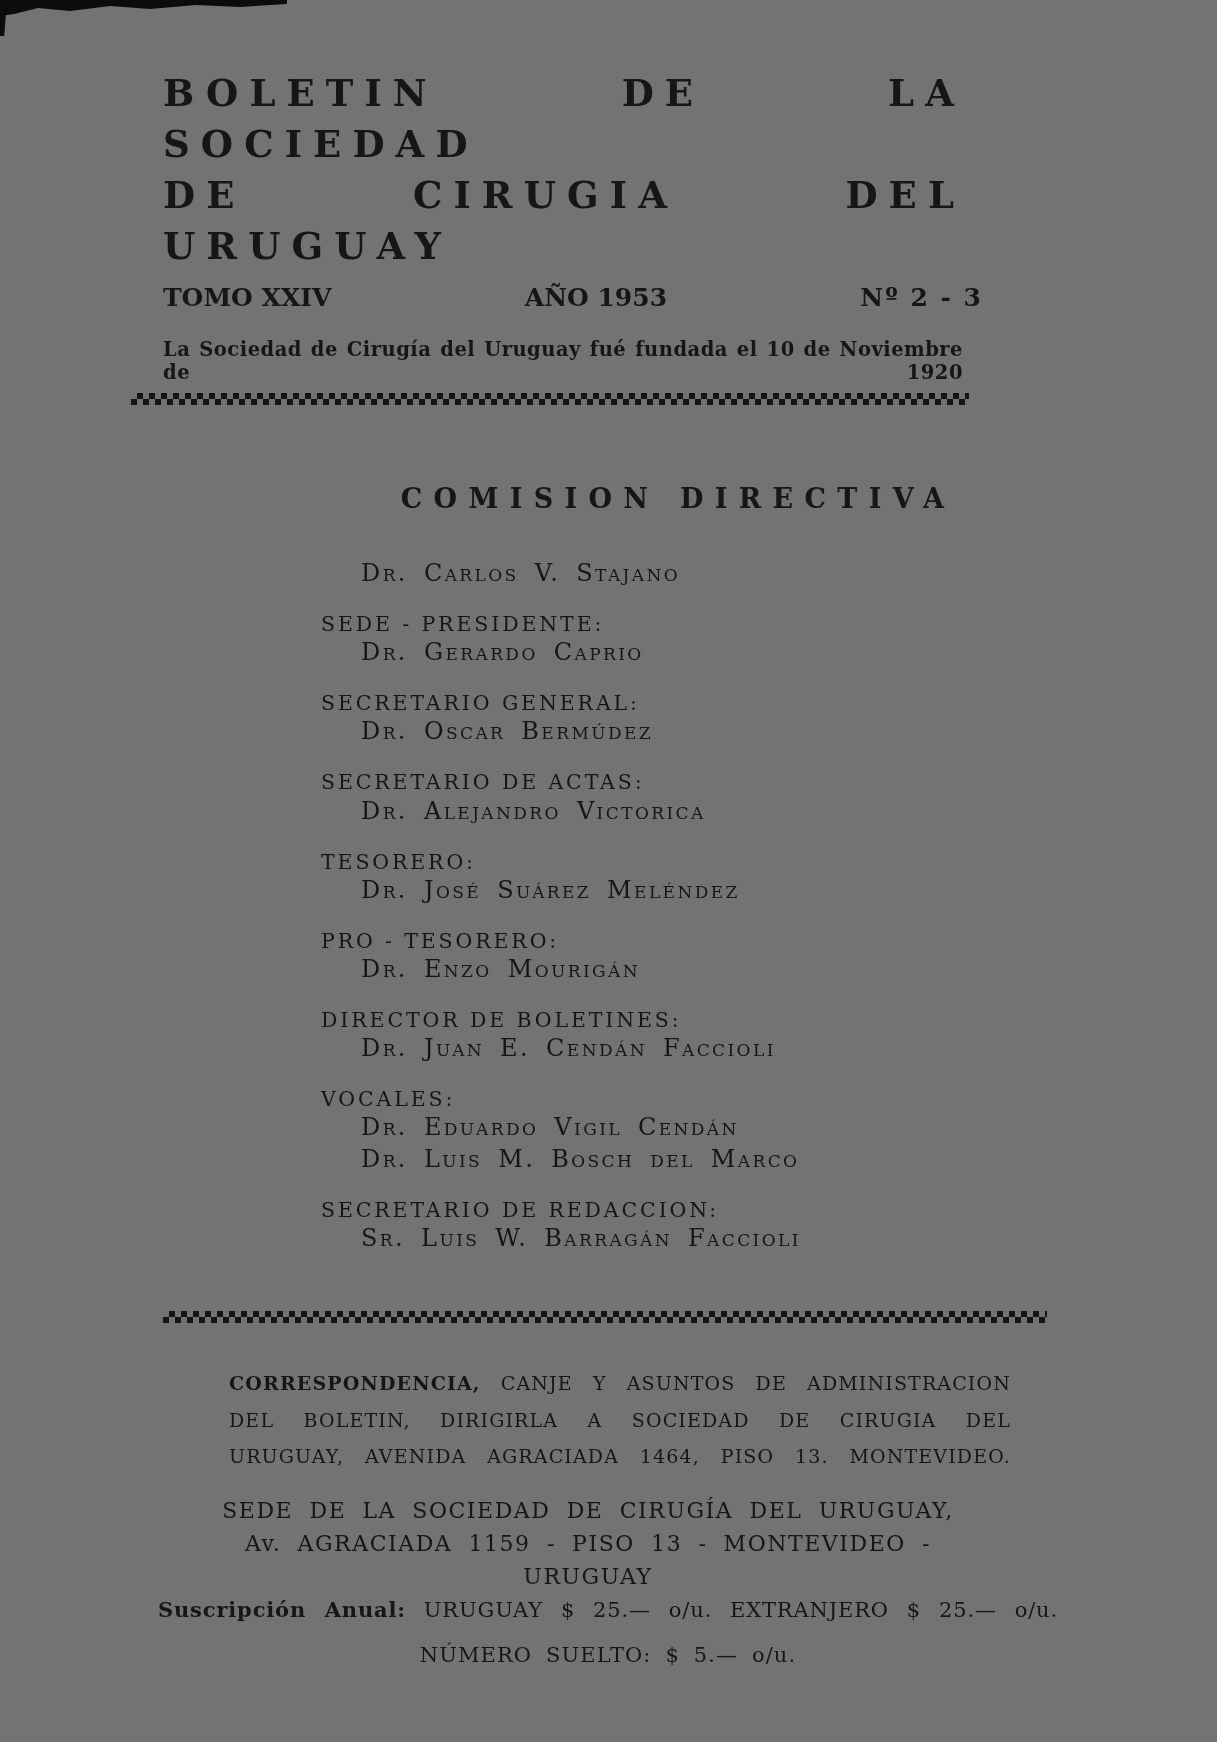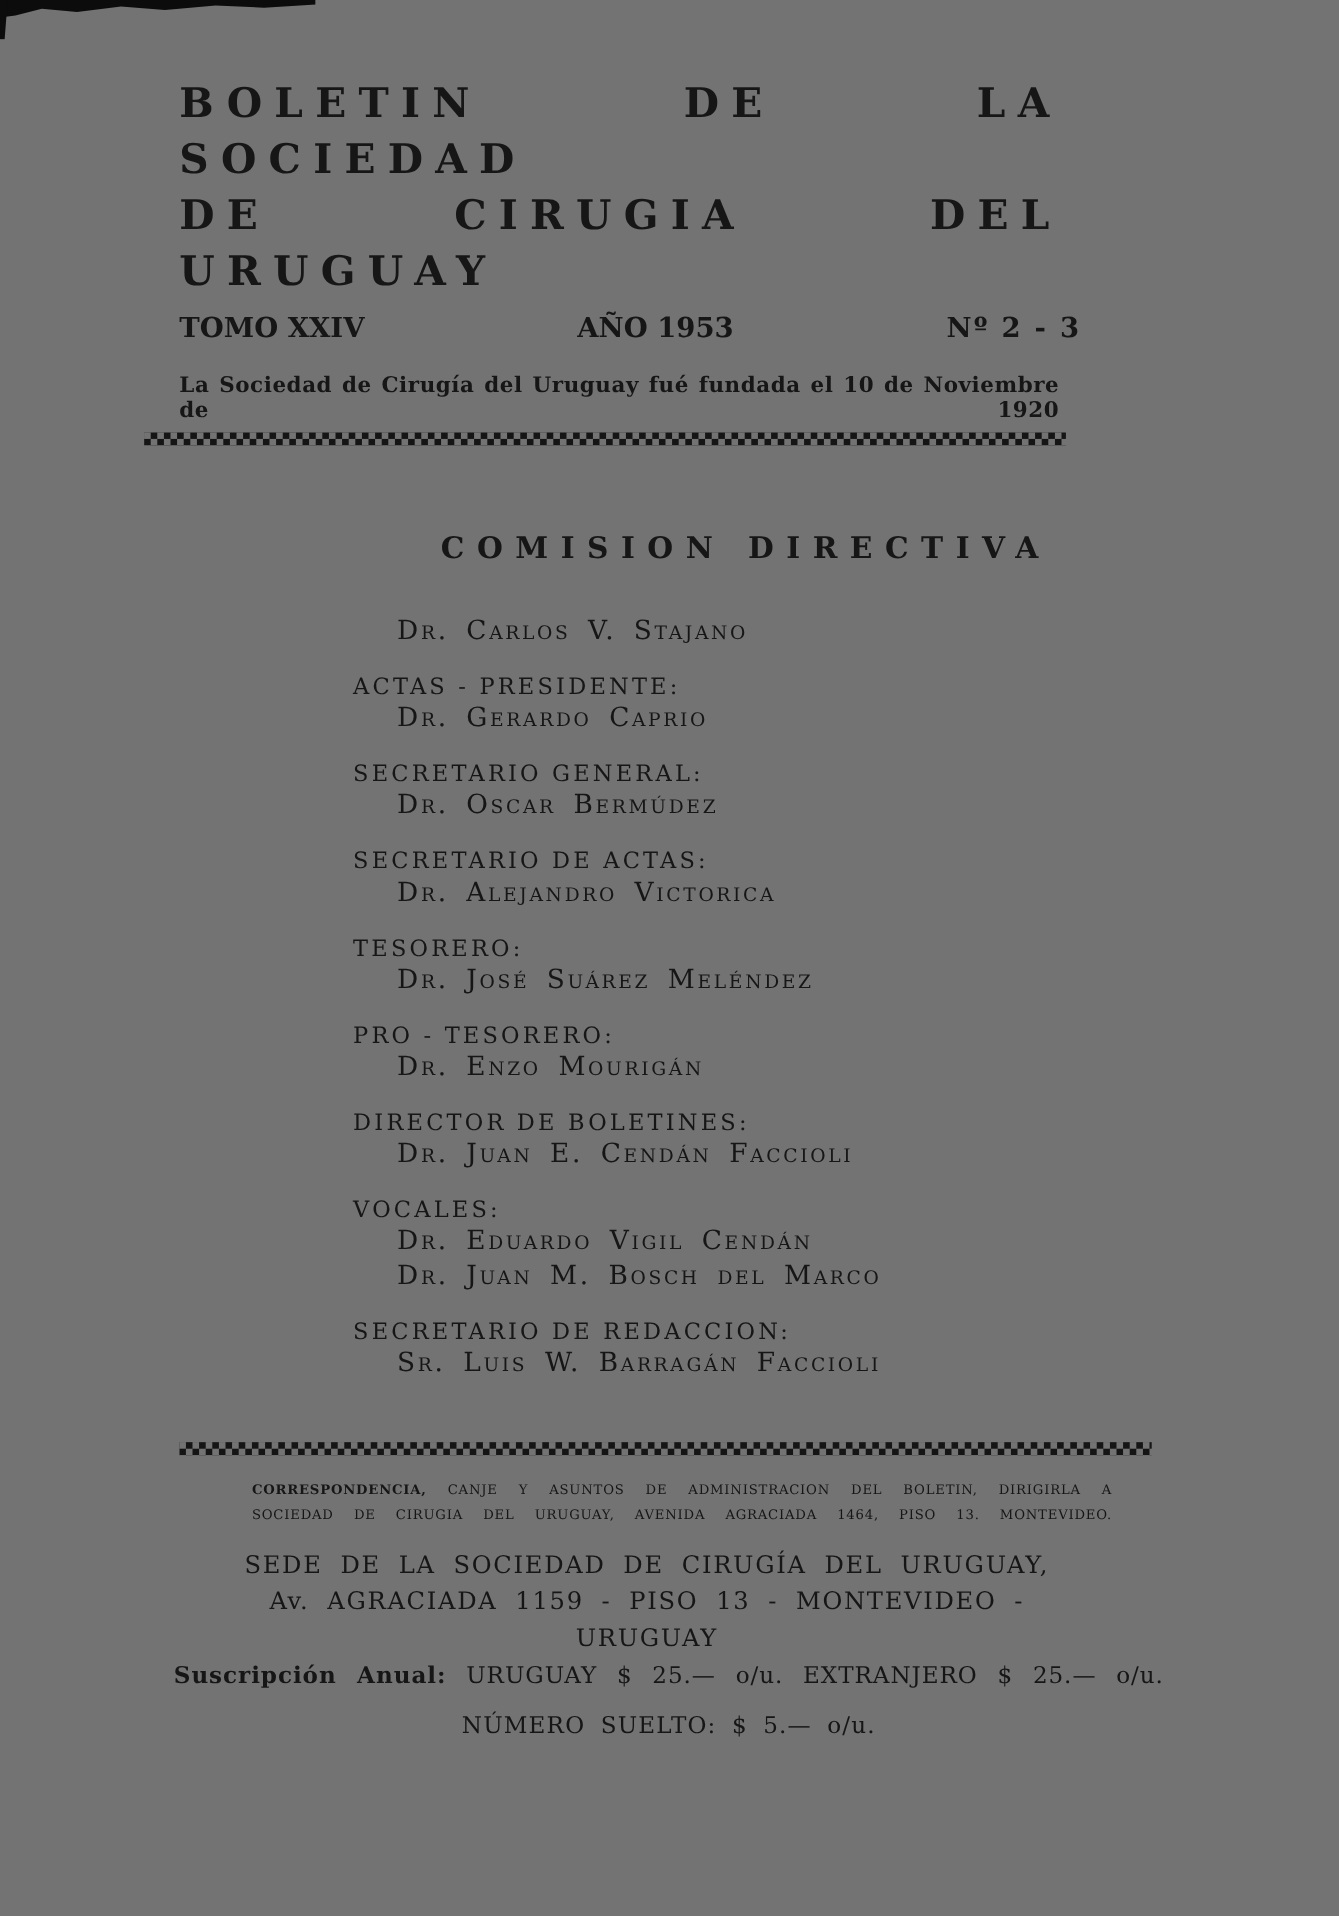--- a/index.html
+++ b/index.html
@@ -66,22 +66,22 @@
     font-weight:normal;
   }
   .role-name{
     margin-left:40px;
     font-size:24px;line-height:1.33;letter-spacing:0.10em;
     font-variant-caps:small-caps;font-weight:500;
     word-spacing:0.25em;
   }
 
   .correspondence{
-    margin-top:20px;margin-left:66px;width:782px;
-    font-size:12px;line-height:1.92;letter-spacing:0.06em;word-spacing:0.45em;
+    margin-top:42px;margin-left:66px;width:782px;
+    font-size:19px;line-height:1.92;letter-spacing:0.06em;word-spacing:0.45em;
     text-align:justify;text-align-last:justify;
   }
   .correspondence .lead{font-weight:bold;}
   .sede{
     margin-top:18px;width:790px;margin-left:30px;
     font-size:22px;line-height:1.5;letter-spacing:0.07em;word-spacing:0.35em;
     text-align:center;
   }
   .subscription{
     margin-top:4px;margin-left:-5px;width:900px;
@@ -121,21 +121,21 @@
 
     <div class="comision-title">COMISION DIRECTIVA</div>
 
     <div class="roles">
 
       <div class="role-group">
         <div class="role-name">Dr. Carlos V. Stajano</div>
       </div>
 
       <div class="role-group">
-        <div class="role-label">ACTAS - PRESIDENTE:</div>
+        <div class="role-label">SEDE - PRESIDENTE:</div>
         <div class="role-name">Dr. Gerardo Caprio</div>
       </div>
 
       <div class="role-group">
         <div class="role-label">SECRETARIO GENERAL:</div>
         <div class="role-name">Dr. Oscar Bermúdez</div>
       </div>
 
       <div class="role-group">
         <div class="role-label">SECRETARIO DE ACTAS:</div>
@@ -153,21 +153,21 @@
       </div>
 
       <div class="role-group">
         <div class="role-label">DIRECTOR DE BOLETINES:</div>
         <div class="role-name">Dr. Juan E. Cendán Faccioli</div>
       </div>
 
       <div class="role-group">
         <div class="role-label">VOCALES:</div>
         <div class="role-name">Dr. Eduardo Vigil Cendán</div>
-        <div class="role-name">Dr. Juan M. Bosch del Marco</div>
+        <div class="role-name">Dr. Luis M. Bosch del Marco</div>
       </div>
 
       <div class="role-group">
         <div class="role-label">SECRETARIO DE REDACCION:</div>
         <div class="role-name">Sr. Luis W. Barragán Faccioli</div>
       </div>
 
     </div>
 
     <div class="checker two"></div>

